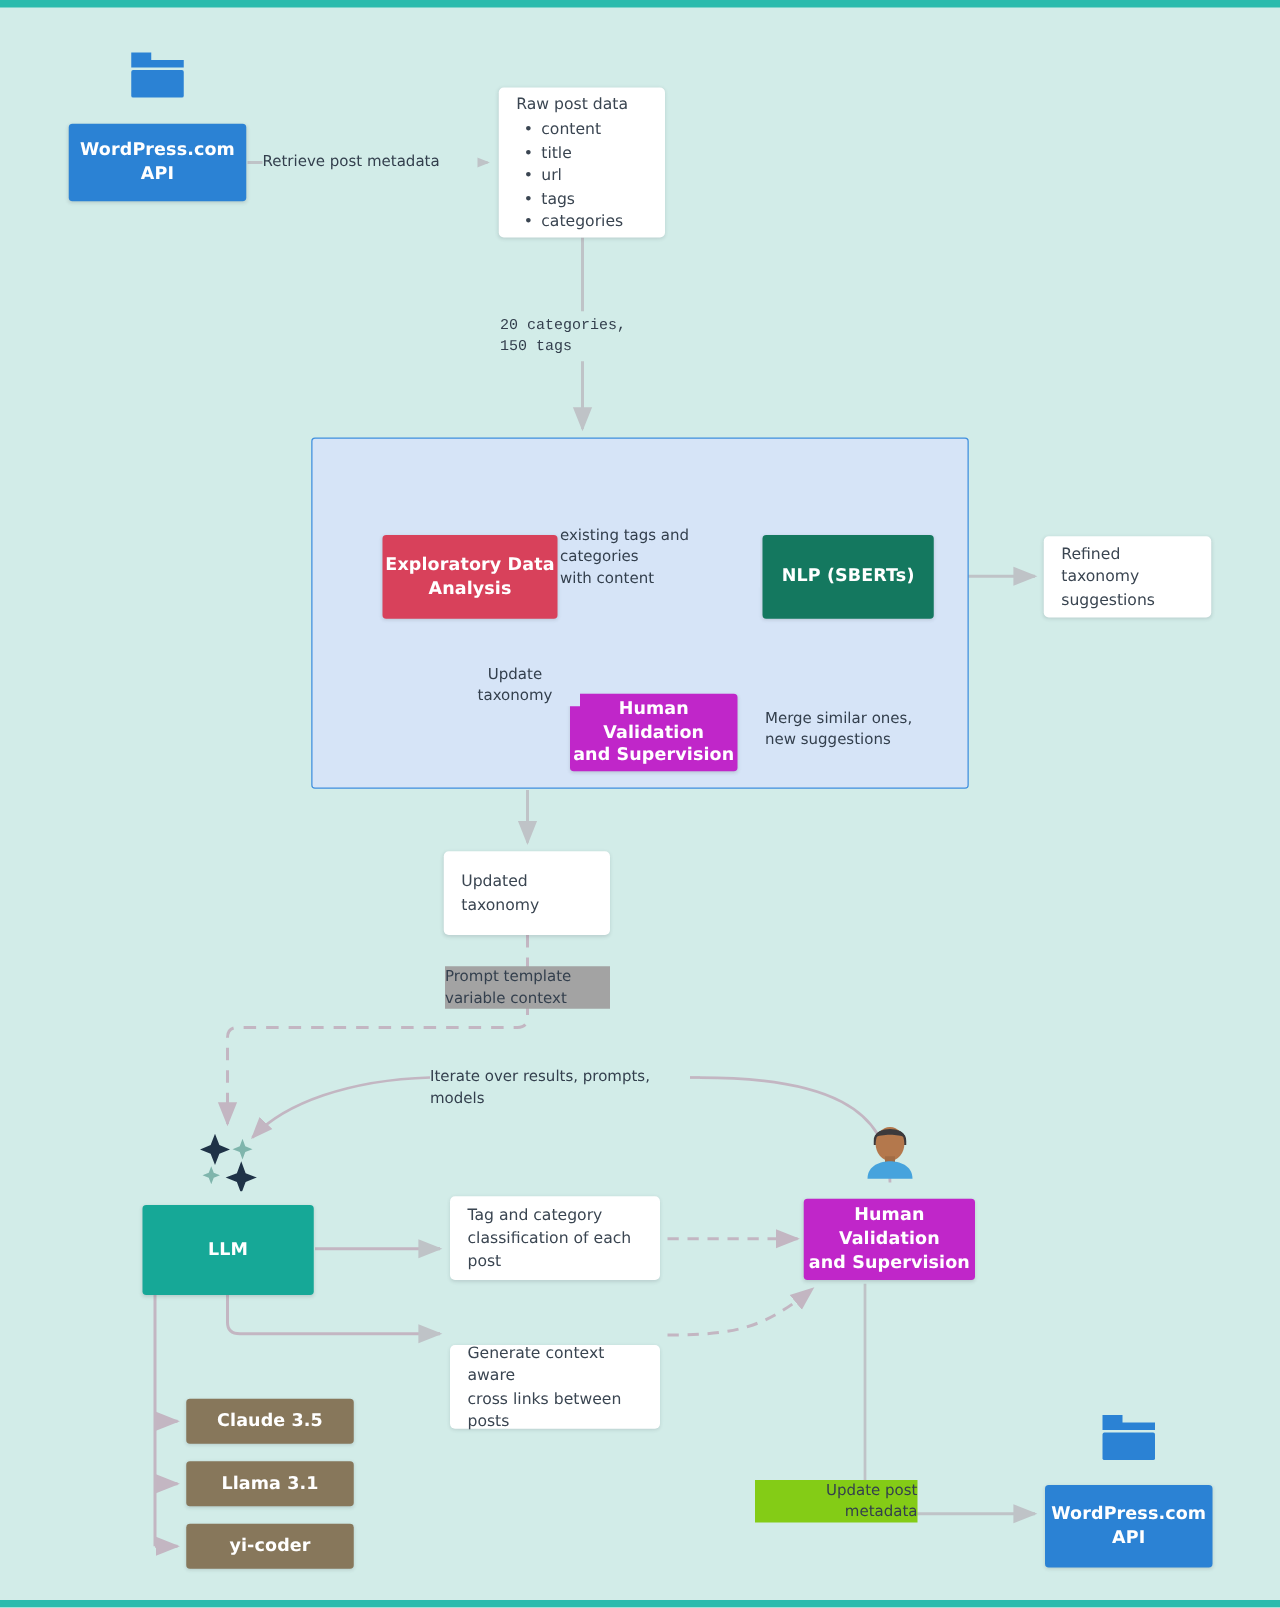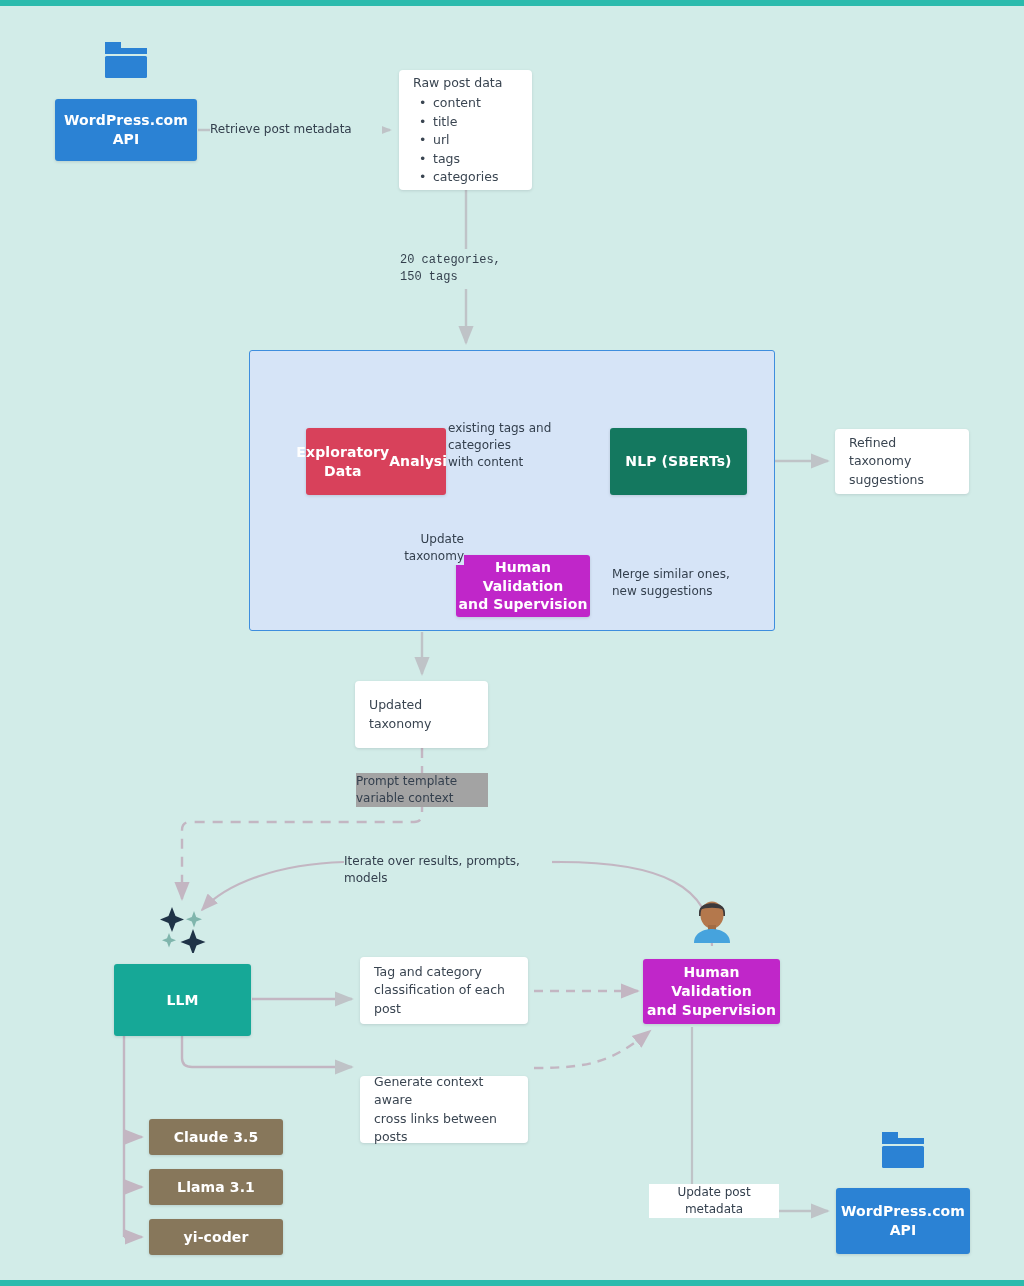--- a/index.html
+++ b/index.html
@@ -205,21 +205,21 @@
     <span class="hdr">Raw post data</span>
     <ul>
       <li>content</li>
       <li>title</li>
       <li>url</li>
       <li>tags</li>
       <li>categories</li>
     </ul>
   </div>
 
-  <div class="node solidtxt c-red" style="left:306px;top:422px;width:140px;height:67px;">
+  <div class="node solidtxt c-red" style="left:306px;top:422px;width:140px;height:67px;flex-direction:column;">
     <span>Exploratory Data</span>
     <span>Analysis</span>
   </div>
 
   <div class="node solidtxt c-green" style="left:610px;top:422px;width:137px;height:67px;">
     <span>NLP (SBERTs)</span>
   </div>
 
   <div class="node solidtxt c-magenta" style="left:456px;top:549px;width:134px;height:62px;flex-direction:column;">
     <span>Human Validation</span>
@@ -269,25 +269,25 @@
   </div>
 
   <div class="edgelabel" style="left:210px;top:115px;width:172px;background:#d2ece8;">Retrieve post metadata</div>
 
   <div class="edgelabel" style="left:400px;top:246px;width:132px;background:#d2ece8;font-family:Liberation Mono, monospace;">20 categories,
 150 tags</div>
 
   <div class="edgelabel" style="left:448px;top:414px;width:160px;background:#d6e4f7;">existing tags and categories
 with content</div>
 
-  <div class="edgelabel" style="left:360px;top:525px;width:104px;background:#d6e4f7;text-align:right;">Update taxonomy</div>
+  <div class="edgelabel" style="left:360px;top:525px;width:104px;background:#d6e4f7;text-align:center;">Update taxonomy</div>
 
   <div class="edgelabel" style="left:612px;top:560px;width:134px;background:#d6e4f7;">Merge similar ones,
 new suggestions</div>
 
   <div class="edgelabel" style="left:356px;top:767px;width:132px;background:#a3a3a3;">Prompt template
 variable context</div>
 
   <div class="edgelabel" style="left:344px;top:847px;width:208px;background:#d2ece8;">Iterate over results, prompts, models</div>
 
-  <div class="edgelabel" style="left:649px;top:1178px;width:130px;background:#ffffff;text-align:center;">Update post metadata</div>
+  <div class="edgelabel" style="left:604px;top:1178px;width:130px;background:#84cc16;text-align:right;">Update post metadata</div>
 
 </div>
 
 </body></html>

